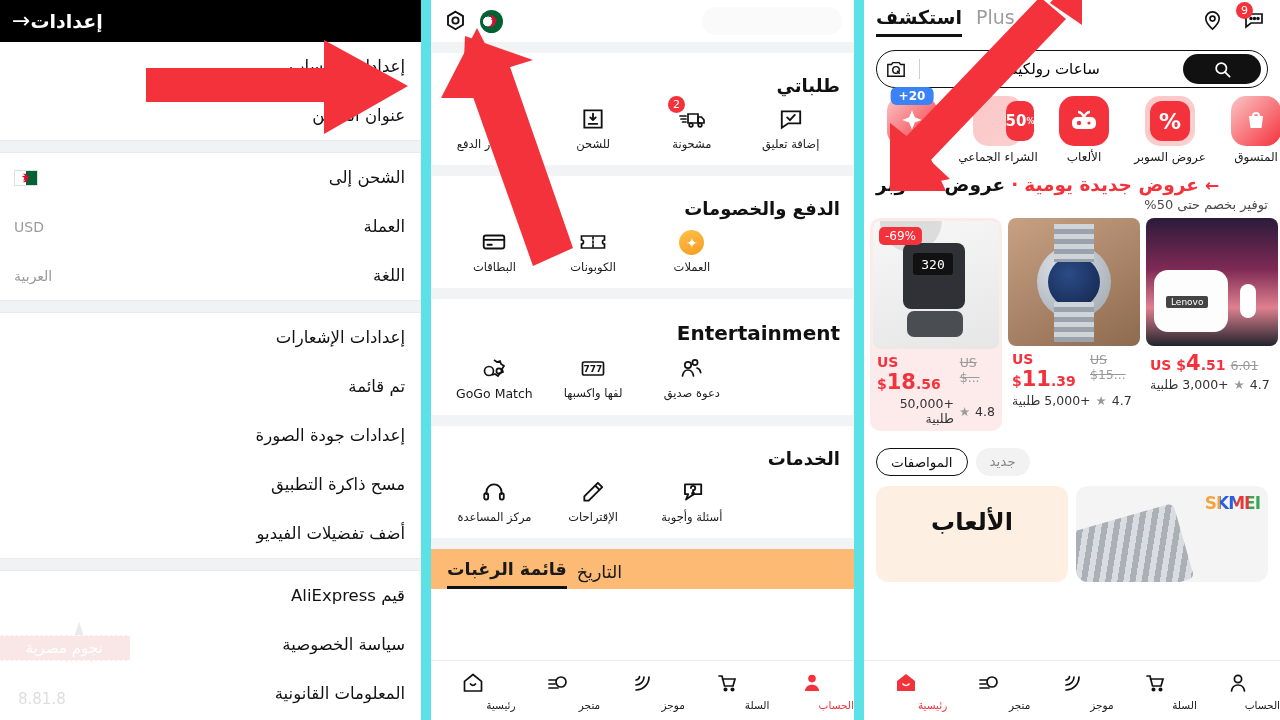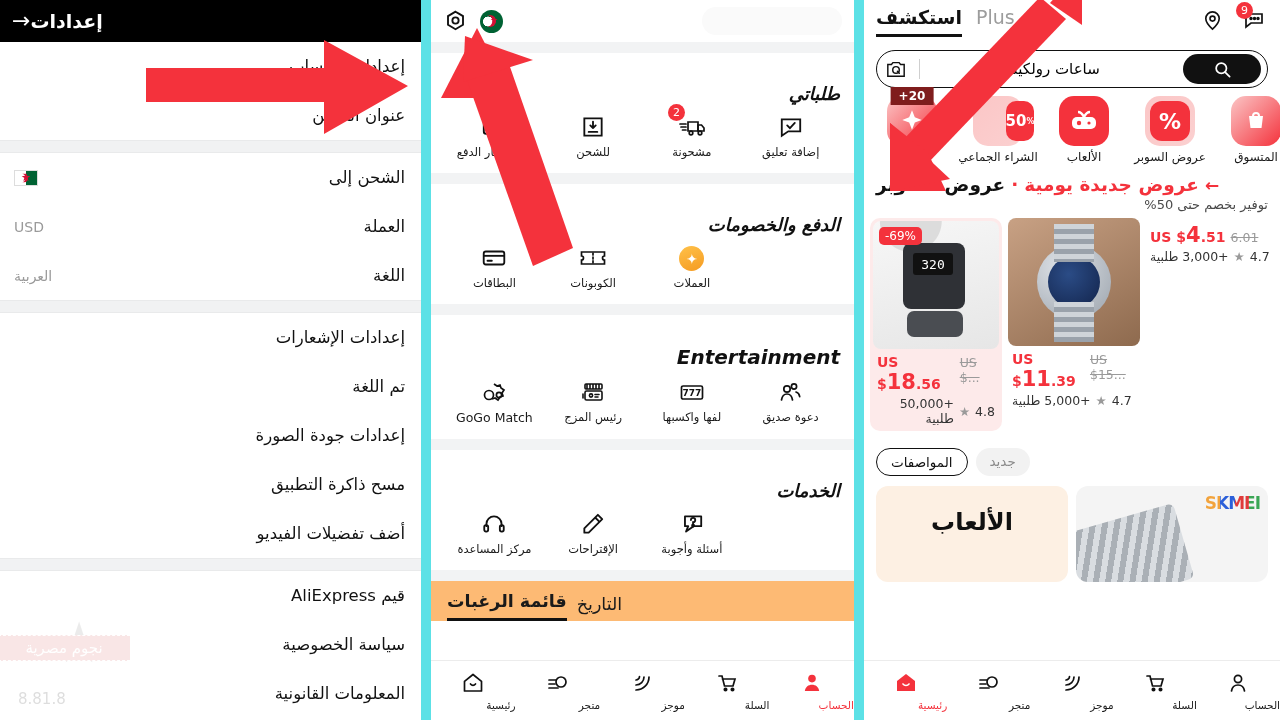--- a/index.html
+++ b/index.html
@@ -55,21 +55,21 @@
   .flag-small { width:23px; height:23px; border-radius:50%;
                 background:radial-gradient(circle at 35% 50%, #fff 0 26%, #006233 27% 100%);
                 position:relative; overflow:hidden; }
   .flag-small::before { content:""; position:absolute; left:4px; top:50%; transform:translateY(-50%);
                 width:12px; height:12px; border-radius:50%; box-shadow: inset -3.5px 0 0 0 #d21034; }
   .flag-small::after { content:"★"; position:absolute; left:10px; top:50%; transform:translateY(-52%);
                 color:#d21034; font-size:9px; line-height:1; }
 
   .mp-sep { height:11px; background:#f2f3f4; }
   .mp-sec { background:#fff; padding:10px 14px 14px; }
-  .mp-sec-title { font-size:18px; font-weight:700; color:#111; text-align:right; margin:20px 0 6px;font-style:italic; }
+  .mp-sec-title { font-size:18px; font-weight:700; color:#111; text-align:right; margin:12px 0 6px; }
   .mp-sec-title.ltr { direction:ltr; text-align:right; font-size:20px; }
   .mp-grid { display:flex; flex-direction:row-reverse; justify-content:flex-start; }
   .mp-grid.g4 > .mp-cell { width:25%; }
   .mp-grid.g3 > .mp-cell { width:25%; }
   .mp-cell { display:flex; flex-direction:column; align-items:center; gap:5px; position:relative; }
   .mp-cell .ic { height:30px; display:flex; align-items:flex-end; justify-content:center; position:relative;}
   .mp-cell .cl { font-size:11.5px; color:#1a1a1a; white-space:nowrap; }
   .mp-cell .cl.ltr { direction:ltr; font-size:12.5px; }
   .badge { position:absolute; top:-6px; left:-10px; min-width:17px; height:17px; padding:0 4px;
            background:#f4323c; color:#fff; border-radius:9px; font-size:11px; line-height:17px;
@@ -113,22 +113,22 @@
   .rp-search .txt { flex:1; font-size:15px; color:#000000; text-align:center; padding-right:4px;}
   .rp-search .sbtn { width:78px; height:30px; border-radius:15px; background:#111; color:#fff;
                      display:flex; align-items:center; justify-content:center; }
 
   .rp-cats { display:flex; flex-direction:row-reverse; padding:8px 6px 2px; gap:2px; }
   .rp-cat { width:84px; display:flex; flex-direction:column; align-items:center; gap:4px;
             position:relative; flex:0 0 auto;}
   .rp-cat .tile { width:50px; height:50px; border-radius:15px; display:flex; align-items:center;
                   justify-content:center; position:relative; }
   .rp-cat .cname { font-size:12px; color:#1a1a1a; white-space:nowrap; }
-  .pill20 { position:absolute; top:-9px; left:50%; transform:translateX(-50%); background:#7f1d1d;
-            color:#fff; font-size:12px; font-weight:700; border-radius:0; padding:2px 8px;
+  .pill20 { position:absolute; top:-9px; left:50%; transform:translateX(-50%); background:#3b82f6;
+            color:#fff; font-size:12px; font-weight:700; border-radius:6px; padding:2px 8px;
             direction:ltr; z-index:3; }
 
   .rp-super { padding:8px 12px 2px; text-align:right; }
   .rp-super-h { font-size:18.5px; font-weight:700; color:#f4323c; display:flex;
                 flex-direction:row-reverse; align-items:center; gap:6px; justify-content:flex-start;}
   .rp-super-h .black { color:#111; }
   .rp-super-sub { font-size:13px; color:#4a4a4a; margin-top:2px; }
 
   .rp-cards { display:flex; flex-direction:row-reverse; gap:6px; padding:4px 6px 0; }
   .rp-card { width:132px; flex:0 0 auto; }
@@ -295,20 +295,25 @@
           <div class="price-old">US $15...</div>
         </div>
         <div class="meta-row">
           <span>+5,000 طلبية</span>
           <span class="star">★</span>
           <span>4.7</span>
         </div>
       </div>
 
       <div class="rp-card">
+        <div class="rp-thumb" style="background:linear-gradient(180deg,#2b1b3a 0%,#7e2a55 40%,#e0808f 70%,#20242c 100%);">
+          <div style="position:absolute;left:8px;bottom:14px;width:74px;height:62px;border-radius:14px;background:#fdfdfd;"></div>
+          <div style="position:absolute;left:20px;bottom:38px;font-size:9px;background:#444;color:#fff;padding:1px 5px;border-radius:2px;direction:ltr;">Lenovo</div>
+          <div style="position:absolute;right:22px;bottom:28px;width:16px;height:34px;border-radius:8px;background:#fff;"></div>
+        </div>
         <div class="price-row">
           <div class="price-now"><span>US $</span><b>4</b><span>.51</span></div>
           <div class="price-old">6.01</div>
         </div>
         <div class="meta-row">
           <span>+3,000 طلبية</span>
           <span class="star">★</span>
           <span>4.7</span>
         </div>
       </div>
@@ -500,33 +505,20 @@
             <svg width="28" height="26" viewBox="0 0 28 24" fill="none" stroke="#111" stroke-width="1.7">
               <path d="M14 4l3 2 3-1 1 3 3 2-2 3 1 3-3 1-2 3-3-2-3 1"></path>
               <circle cx="9" cy="15" r="4.5"></circle>
                 <circle cx="19" cy="15" r="2.6"></circle>
             </svg>
           </span>
           <span class="cl ltr">GoGo Match</span>
         </div>
         <div class="mp-cell">
           <span class="ic">
-            <svg width="27" height="26" viewBox="0 0 27 24" fill="none" stroke="#111" stroke-width="1.6">
-              <rect x="5" y="4" width="17" height="5" rx="1"></rect>
-                <path d="M7 4v5M10 4v5M13 4v5M16 4v5M19 4v5"></path>
-              <rect x="5" y="11" width="17" height="9" rx="1.5"></rect>
-                <circle cx="11" cy="15.5" r="1.6"></circle>
-              <path d="M15 14.5h4M15 17h3" stroke-linecap="round"></path>
-                <path d="M3 14v4" stroke-linecap="round"></path>
-            </svg>
-          </span>
-          <span class="cl">رئيس المزج</span>
-        </div>
-        <div class="mp-cell">
-          <span class="ic">
             <svg width="28" height="24" viewBox="0 0 28 24" fill="none" stroke="#111" stroke-width="1.7">
               <rect x="3.5" y="5" width="21" height="13" rx="1.6"></rect>
               <text x="14" y="15" text-anchor="middle" font-size="9" font-weight="700" fill="#111" stroke="none" font-family="DejaVu Sans">777</text>
             </svg>
           </span>
           <span class="cl">لفها واكسبها</span>
         </div>
         <div class="mp-cell">
           <span class="ic">
             <svg width="28" height="26" viewBox="0 0 28 24" fill="none" stroke="#111" stroke-width="1.7">
@@ -682,21 +674,21 @@
     </div>
 
     <div class="lp-gap"></div>
 
     <div class="lp-group">
       <div class="lp-row">
         <span class="lab">إعدادات الإشعارات</span>
         <span class="val"></span>
       </div>
       <div class="lp-row">
-        <span class="lab">تم اللغة</span>
+        <span class="lab">تم قائمة</span>
         <span class="val"></span>
       </div>
       <div class="lp-row">
         <span class="lab">إعدادات جودة الصورة</span>
         <span class="val"></span>
       </div>
       <div class="lp-row">
         <span class="lab">مسح ذاكرة التطبيق</span>
         <span class="val"></span>
       </div>

